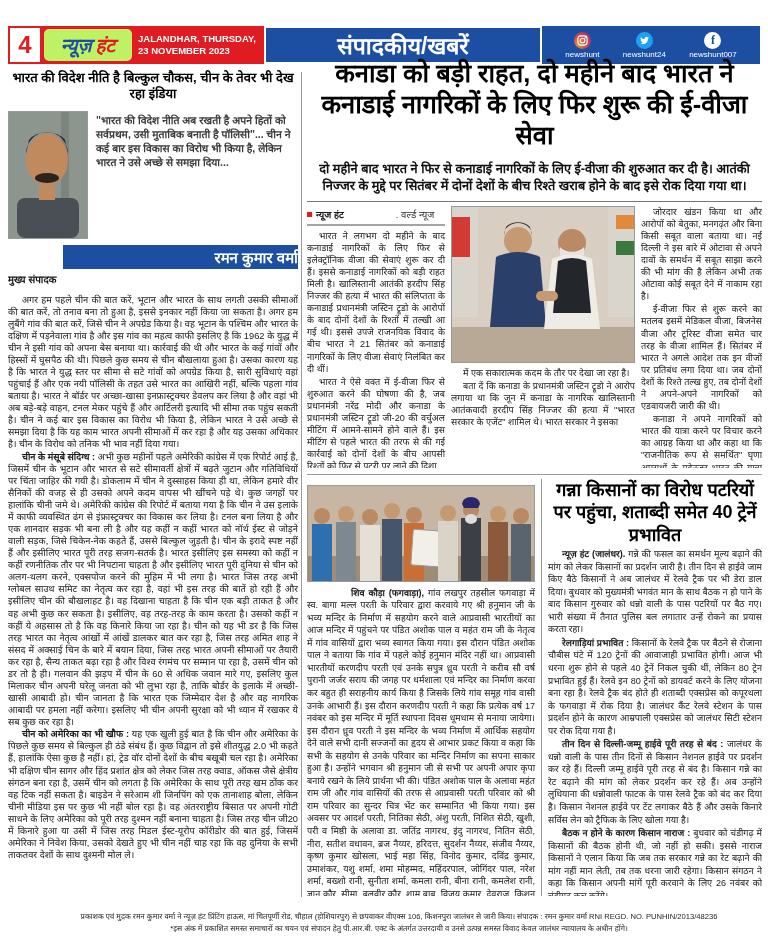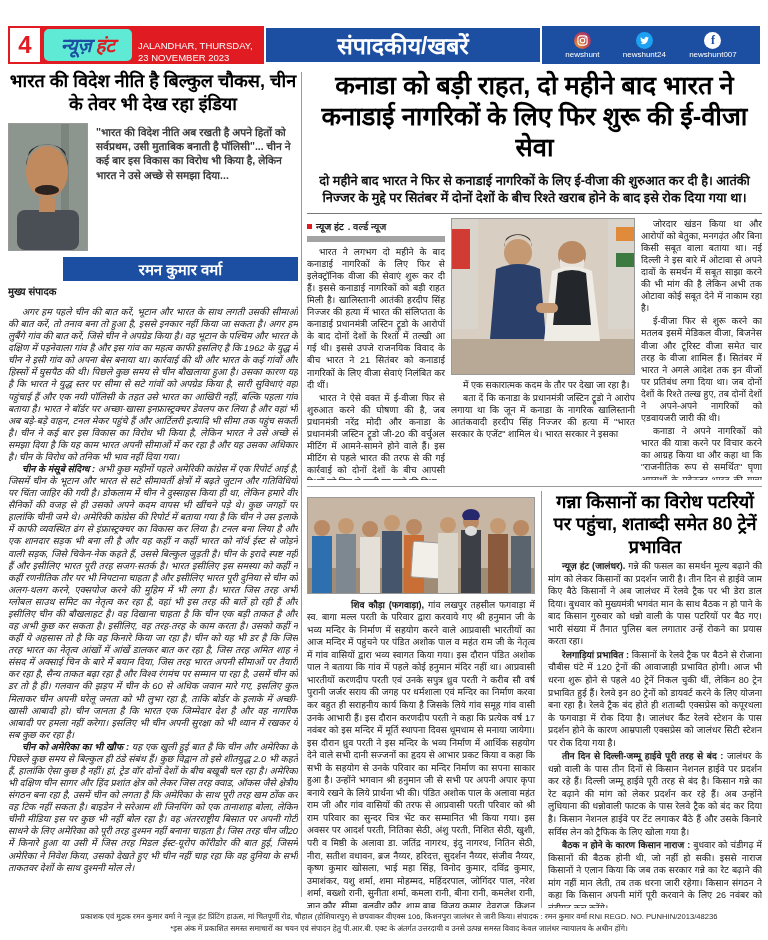--- a/index.html
+++ b/index.html
@@ -7,65 +7,65 @@
   .page {
     position:relative; width:768px; height:940px; margin:0 auto;
     background:#fff; overflow:hidden;
     font-family:"Liberation Sans","DejaVu Sans",sans-serif; color:#1a1a1a;
   }
   
   .topbar { position:absolute; left:8px; top:26px; right:8px; height:38px;
     background:#e11b22; display:flex; align-items:stretch; }
   .pagenum { width:30px; background:#fff; margin:2px 0 2px 2px; display:flex;
     align-items:center; justify-content:center; color:#e11b22; font-size:24px; font-weight:bold; }
-  .masthead { width:88px; background:#5eead4; border-radius:5px; margin:3px 4px;
+  .masthead { width:88px; background:#bef264; border-radius:5px; margin:3px 4px;
     display:flex; align-items:center; justify-content:center; gap:4px;
     font-weight:bold; font-size:19px; font-style:italic; }
   .masthead .mh-blue { color:#1c4fa1; }
   .masthead .mh-red  { color:#e11b22; }
-  .topdate { width:128px; color:#fff; font-weight:normal; font-size:9.5px;
-    display:flex; flex-direction:column; justify-content:flex-end; line-height:1.25; padding-left:2px; }
+  .topdate { width:128px; color:#fff; font-weight:bold; font-size:9.5px;
+    display:flex; flex-direction:column; justify-content:center; line-height:1.25; padding-left:2px; }
   .section-box { flex:0 0 278px; background:#1c4fa1; border:2px solid #fff;
     display:flex; align-items:center; justify-content:center;
     color:#fff; font-weight:bold; font-size:23px; }
   .socials { flex:1; background:#1c4fa1; display:flex; align-items:center;
     justify-content:space-evenly; }
   .social { display:flex; flex-direction:column; align-items:center; gap:1px; }
   .sicon { width:17px; height:17px; border-radius:50%; display:flex;
     align-items:center; justify-content:center; }
   .sicon.ig { background:radial-gradient(circle at 30% 70%, #e09b3d, #c74c4d 45%, #892a86); }
   .sicon.tw { background:#1da1f2; }
   .sicon.fb { background:#fff; color:#1c4fa1; font-weight:bold; font-size:12px; font-family:"Liberation Serif",serif; }
   .slabel { color:#fff; font-size:8px; }
   
   .editorial { position:absolute; left:8px; top:70px; width:290px; height:832px; overflow:hidden; }
-  .ed-headline { font-weight:bold; font-size:18px; line-height:1.25; text-align:center; color:#000; }
+  .ed-headline { font-weight:bold; font-size:13px; line-height:1.25; text-align:center; color:#000; }
   .ed-top { margin-top:8px; display:flex; gap:8px; }
   .ed-photo { flex:0 0 80px; height:128px; border:1px solid #999; background:#8d958f; }
   .ed-quote { font-size:10.5px; font-weight:bold; color:#3c3c3c; line-height:1.35; padding-top:2px; }
   .ed-authorbar { margin:6px 0 0 55px; background:#1c4fa1; color:#fff; font-weight:bold;
-    font-size:15px; text-align:center; padding:2px 0; }
+    font-size:15px; text-align:right; padding:2px 0; }
   .ed-authortitle { text-align:left; font-weight:bold; font-size:10px; margin-top:3px; }
-  .ed-body { margin-top:8px; font-size:9.3px; line-height:1.3; text-align:justify;font-style:italic; }
+  .ed-body { margin-top:8px; font-size:9.3px; line-height:1.3; text-align:justify; }
   .ed-body p, .art-body p { text-indent:14px; }
   
   .vrule-main { position:absolute; left:301px; top:72px; height:825px; width:1px; background:#9a9a9a; }
-  .right { position:absolute; left:307px; top:70px; width:455px; height:838px; overflow:hidden; }
+  .right { position:absolute; left:307px; top:58px; width:455px; height:838px; overflow:hidden; }
   .lead-headline { font-weight:bold; font-size:25.5px; line-height:1.22; text-align:center; color:#000;
     font-family:"Liberation Sans","DejaVu Sans",sans-serif; }
   .lead-sub { margin-top:10px; font-weight:bold; font-size:12.8px; line-height:1.3; text-align:center; color:#111; }
   .lead-rule { border-top:1px solid #777; margin-top:6px; }
   .lead-body { display:flex; gap:6px; margin-top:4px; height:262px; overflow:hidden; }
   .lcol1 { flex:0 0 138px; }
   .lcolm { flex:0 0 184px; }
   .lcol3 { flex:1; }
-  .byline { font-size:9.5px; font-weight:bold; padding:2px 0 3px 0; border-bottom:6px solid #a3a3a3;
+  .byline { font-size:9.5px; font-weight:bold; padding:2px 0 3px 0; border-bottom:2px solid #a3a3a3;
     margin-bottom:4px; display:flex; align-items:center; gap:4px; }
   .byline .bdot { width:5px; height:5px; background:#e11b22; display:inline-block; }
-  .byline .light { font-weight:bold; color:#333; }
+  .byline .light { font-weight:normal; color:#333;margin-left:48px; }
   .colp { font-size:9.1px; line-height:1.33; text-align:justify; }
   .colp p { text-indent:12px; margin-bottom:1px; }
   .lead-photo { width:184px; height:157px; border:1px solid #999; background:#d8cfc2; margin-bottom:4px; }
   .hrule { border-top:1px solid #9a9a9a; margin:6px 0 4px 0; }
   .bottom-row { display:flex; gap:6px; height:462px; overflow:hidden; }
   .b-left { flex:0 0 228px; border-right:1px solid #9a9a9a; padding-right:6px; }
   .b-right { flex:1; }
   .art-headline { font-weight:bold; font-size:16.5px; line-height:1.25; text-align:center; color:#000; }
   .art-headline.big { font-size:18px; }
   .group-photo { width:100%; height:97px; border:1px solid #999; background:#b7a28d; margin:6px 0 5px 0; }
@@ -229,21 +229,21 @@
                 <rect x="203" y="38" width="20" height="57" fill="#5a646e"></rect>
             </g>
           </svg>
         </div>
         <div class="art-body">
           <p><span class="dateline">शिव कौड़ा (फगवाड़ा), </span><span>गांव लखपुर तहसील फगवाड़ा में स्व. बागा मल्ल परती के परिवार द्वारा करवाये गए श्री हनुमान जी के भव्य मन्दिर के निर्माण में सहयोग करने वाले आप्रवासी भारतीयों का आज मन्दिर में पहुंचने पर पंडित अशोक पाल व महंत राम जी के नेतृत्व में गांव वासियों द्वारा भव्य स्वागत किया गया। इस दौरान पंडित अशोक पाल ने बताया कि गांव में पहले कोई हनुमान मंदिर नहीं था। आप्रवासी भारतीयों करणदीप परती एवं उनके सपुत्र ध्रुव परती ने करीब सौ वर्ष पुरानी जर्जर सराय की जगह पर धर्मशाला एवं मन्दिर का निर्माण करवा कर बहुत ही सराहनीय कार्य किया है जिसके लिये गांव समूह गांव वासी उनके आभारी हैं। इस दौरान करणदीप परती ने कहा कि प्रत्येक वर्ष 17 नवंबर को इस मन्दिर में मूर्ति स्थापना दिवस धूमधाम से मनाया जायेगा। इस दौरान ध्रुव परती ने इस मन्दिर के भव्य निर्माण में आर्थिक सहयोग देने वाले सभी दानी सज्जनों का हृदय से आभार प्रकट किया व कहा कि सभी के सहयोग से उनके परिवार का मन्दिर निर्माण का सपना साकार हुआ है। उन्होंने भगवान श्री हनुमान जी से सभी पर अपनी अपार कृपा बनाये रखने के लिये प्रार्थना भी की। पंडित अशोक पाल के अलावा महंत राम जी और गांव वासियों की तरफ से आप्रवासी परती परिवार को श्री राम परिवार का सुन्दर चित्र भेंट कर सम्मानित भी किया गया। इस अवसर पर आदर्श परती, नितिका सेठी, अंशु परती, निशित सेठी, खुशी, परी व मिष्ठी के अलावा डा. जतिंद्र नागरथ, इंदु नागरथ, नितिन सेठी, नीरा, सतीश वधावन, ब्रज नैय्यर, हरिदत्त, सुदर्शन नैय्यर, संजीव नैय्यर, कृष्ण कुमार खोसला, भाई महा सिंह, विनोद कुमार, दविंद्र कुमार, उमाशंकर, यशु शर्मा, शमा मोहम्मद, महिंदरपाल, जोगिंदर पाल, नरेश शर्मा, बख्शो रानी, सुनीता शर्मा, कमला रानी, बीना रानी, कमलेश रानी, ज्ञान कौर, सीमा, बलवीर कौर, शाम बाबू, विजय कुमार, देवराज, किशन सिंह बांसल, मंगी लखपुर, बूटा राम, रंजीत कुमार, हीरा लाल वर्मा, रामा कृष्ण, बब्बू सैनी, बलदेव राज, राकेश कुमार, हैप्पी, तीर्थ शम्मी आदि उपस्थित थे।</span></p>
         </div>
       </article>
 
       <article class="b-right">
-        <h3 class="art-headline big">गन्ना किसानों का विरोध पटरियों पर पहुंचा, शताब्दी समेत 80 ट्रेनें प्रभावित</h3>
+        <h3 class="art-headline big">गन्ना किसानों का विरोध पटरियों पर पहुंचा, शताब्दी समेत 40 ट्रेनें प्रभावित</h3>
         <div class="art-body" style="margin-top:2px;">
           <p><b>न्यूज़ हंट (जालंधर). </b><span>गन्ने की फसल का समर्थन मूल्य बढ़ाने की मांग को लेकर किसानों का प्रदर्शन जारी है। तीन दिन से हाईवे जाम किए बैठे किसानों ने अब जालंधर में रेलवे ट्रैक पर भी डेरा डाल दिया। बुधवार को मुख्यमंत्री भगवंत मान के साथ बैठक न हो पाने के बाद किसान गुरुवार को धन्नो वाली के पास पटरियों पर बैठ गए। भारी संख्या में तैनात पुलिस बल लगातार उन्हें रोकने का प्रयास करता रहा।</span></p>
           <p><b>रेलगाड़ियां प्रभावित : </b><span>किसानों के रेलवे ट्रैक पर बैठने से रोजाना चौबीस घंटे में 120 ट्रेनों की आवाजाही प्रभावित होगी। आज भी धरना शुरू होने से पहले 40 ट्रेनें निकल चुकी थीं, लेकिन 80 ट्रेन प्रभावित हुई हैं। रेलवे इन 80 ट्रेनों को डायवर्ट करने के लिए योजना बना रहा है। रेलवे ट्रैक बंद होते ही शताब्दी एक्सप्रेस को कपूरथला के फगवाड़ा में रोक दिया है। जालंधर कैंट रेलवे स्टेशन के पास प्रदर्शन होने के कारण आम्रपाली एक्सप्रेस को जालंधर सिटी स्टेशन पर रोक दिया गया है।</span></p>
           <p><b>तीन दिन से दिल्ली-जम्मू हाईवे पूरी तरह से बंद : </b><span>जालंधर के धन्नो वाली के पास तीन दिनों से किसान नेशनल हाईवे पर प्रदर्शन कर रहे हैं। दिल्ली जम्मू हाईवे पूरी तरह से बंद है। किसान गन्ने का रेट बढ़ाने की मांग को लेकर प्रदर्शन कर रहे हैं। अब उन्होंने लुधियाना की धन्नोवाली फाटक के पास रेलवे ट्रैक को बंद कर दिया है। किसान नेशनल हाईवे पर टेंट लगाकर बैठे हैं और उसके किनारे सर्विस लेन को ट्रैफिक के लिए खोला गया है।</span></p>
           <p><b>बैठक न होने के कारण किसान नाराज : </b><span>बुधवार को चंडीगढ़ में किसानों की बैठक होनी थी, जो नहीं हो सकी। इससे नाराज किसानों ने एलान किया कि जब तक सरकार गन्ने का रेट बढ़ाने की मांग नहीं मान लेती, तब तक धरना जारी रहेगा। किसान संगठन ने कहा कि किसान अपनी मांगें पूरी करवाने के लिए 26 नवंबर को चंडीगढ़ कूच करेंगे।</span></p>
 
         </div>
       </article>
 
     </div>

